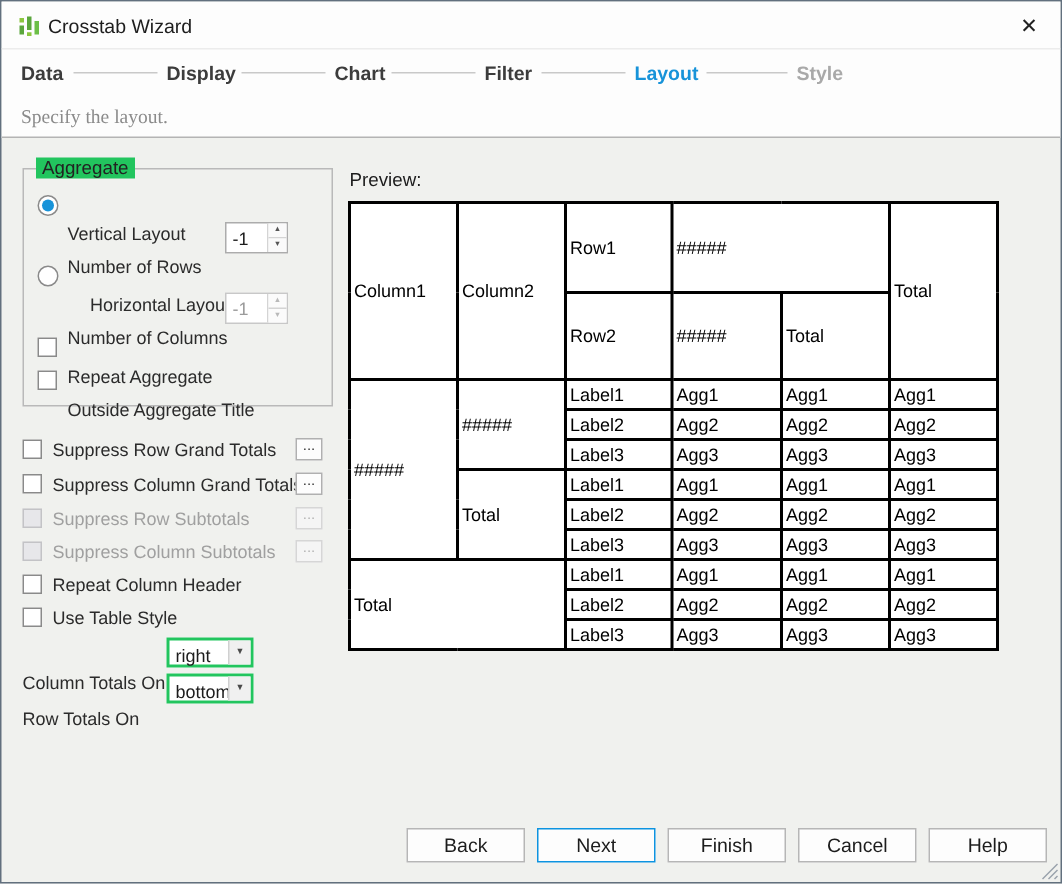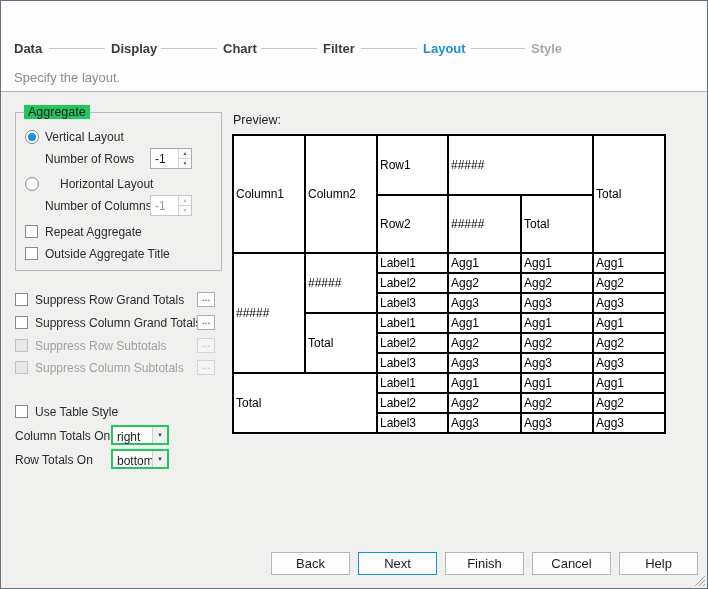--- a/index.html
+++ b/index.html
@@ -25,40 +25,40 @@
   .close-btn {
     position:absolute; right:10px; top:6px; width:22px; height:20px;
     display:flex; align-items:center; justify-content:center;
     font-size:14px; color:#222; cursor:default;
   }
   
   .step { position:absolute; top:40px; font-size:13px; font-weight:bold; color:#3c3c3c; white-space:nowrap; }
   .step.active { color:#1793d9; }
   .step.upcoming { color:#a9a9a9;text-align:right; }
   .step-line { position:absolute; top:47px; height:1px; background:#c9c9c9; }
-  .subtitle { position:absolute; left:13px; top:69px; font-size:13px; color:#8b8b8b; }
+  .subtitle { position:absolute; left:13px; top:69px; font-size:13px; color:#8b8b8b;font-family:Liberation Serif, serif; }
 
   
   .groupbox {
     position:absolute; left:14px; top:111px; width:207px; height:159px;
     border:1px solid #b9b9b9;
   }
   .groupbox .legend {
     position:absolute; left:8px; top:-8px; padding:0 4px;
     background:#22c55e; font-size:12.5px; color:#222;
   }
   .radio {
     position:absolute; width:14px; height:14px; border-radius:50%;
     background:#fff; border:1px solid #8a8a8a;
   }
   .radio.checked::after {
     content:""; position:absolute; left:2px; top:2px; width:8px; height:8px;
     border-radius:50%; background:#1793d9;
   }
-  .ctl-label { position:absolute; font-size:12px; color:#2b2b2b; white-space:nowrap; }
+  .ctl-label { position:absolute; font-size:12px; color:#2b2b2b; white-space:nowrap;margin-top:19px; }
   .spinner {
     position:absolute; width:42px; height:21px; background:#fff;
     border:1px solid #acacac; font-size:12px; color:#1c1c1c;
   }
   .spinner .val { position:absolute; left:4px; top:3px; }
   .spinner .btns { position:absolute; right:0; top:0; width:13px; height:100%; border-left:1px solid #d4d4d4; }
   .spinner .btns .up, .spinner .btns .dn {
     height:50%; display:flex; align-items:center; justify-content:center;
     font-size:5px; color:#555; background:#fafafa;
   }
@@ -120,20 +120,31 @@
   }
   .btn.default { border:1px solid #0d93e0; }
   .resize-grip { position:absolute; right:1px; bottom:1px; width:16px; height:16px; }
 </style>
 </head>
 <body>
 
 <div id="dialog">
 
   <div class="top">
+    <div class="titlebar">
+      <svg class="app-icon" viewBox="0 0 16 16">
+        <rect x="1" y="3" width="3" height="3" fill="#8cc63f"></rect>
+        <rect x="1" y="8" width="3" height="6" fill="#5aa63c"></rect>
+        <rect x="6" y="2" width="3" height="9" fill="#5aa63c"></rect>
+        <rect x="6" y="12.5" width="3" height="2.5" fill="#8cc63f"></rect>
+        <rect x="11" y="5" width="3" height="9" fill="#6cbf47"></rect>
+      </svg>
+      <span class="window-title">Crosstab Wizard</span>
+      <div class="close-btn">✕</div>
+    </div>
 
     <span class="step" style="left:13px">Data</span>
     <span class="step-line" style="left:48px;width:56px"></span>
     <span class="step" style="left:110px">Display</span>
     <span class="step-line" style="left:160px;width:56px"></span>
     <span class="step" style="left:222px">Chart</span>
     <span class="step-line" style="left:260px;width:56px"></span>
     <span class="step" style="left:322px">Filter</span>
     <span class="step-line" style="left:360px;width:56px"></span>
     <span class="step active" style="left:422px">Layout</span>
@@ -186,20 +197,24 @@
   </div>
   <div class="opt-row disabled" style="top:337px">
     <div class="checkbox disabled"></div>
     <span class="opt-label">Suppress Row Subtotals</span>
     <div class="ellipsis-btn">...</div>
   </div>
   <div class="opt-row disabled" style="top:359px">
     <div class="checkbox disabled"></div>
     <span class="opt-label">Suppress Column Subtotals</span>
     <div class="ellipsis-btn">...</div>
+  </div>
+  <div class="opt-row" style="top:381px">
+    <div class="checkbox"></div>
+    <span class="opt-label">Repeat Column Header</span>
   </div>
   <div class="opt-row" style="top:403px">
     <div class="checkbox"></div>
     <span class="opt-label">Use Table Style</span>
   </div>
 
   <span class="ctl-label" style="left:14px;top:428px">Column Totals On</span>
   <div class="combo" style="left:110px;top:424px">
     <span class="cval">right</span>
     <div class="carrow">▼</div>

